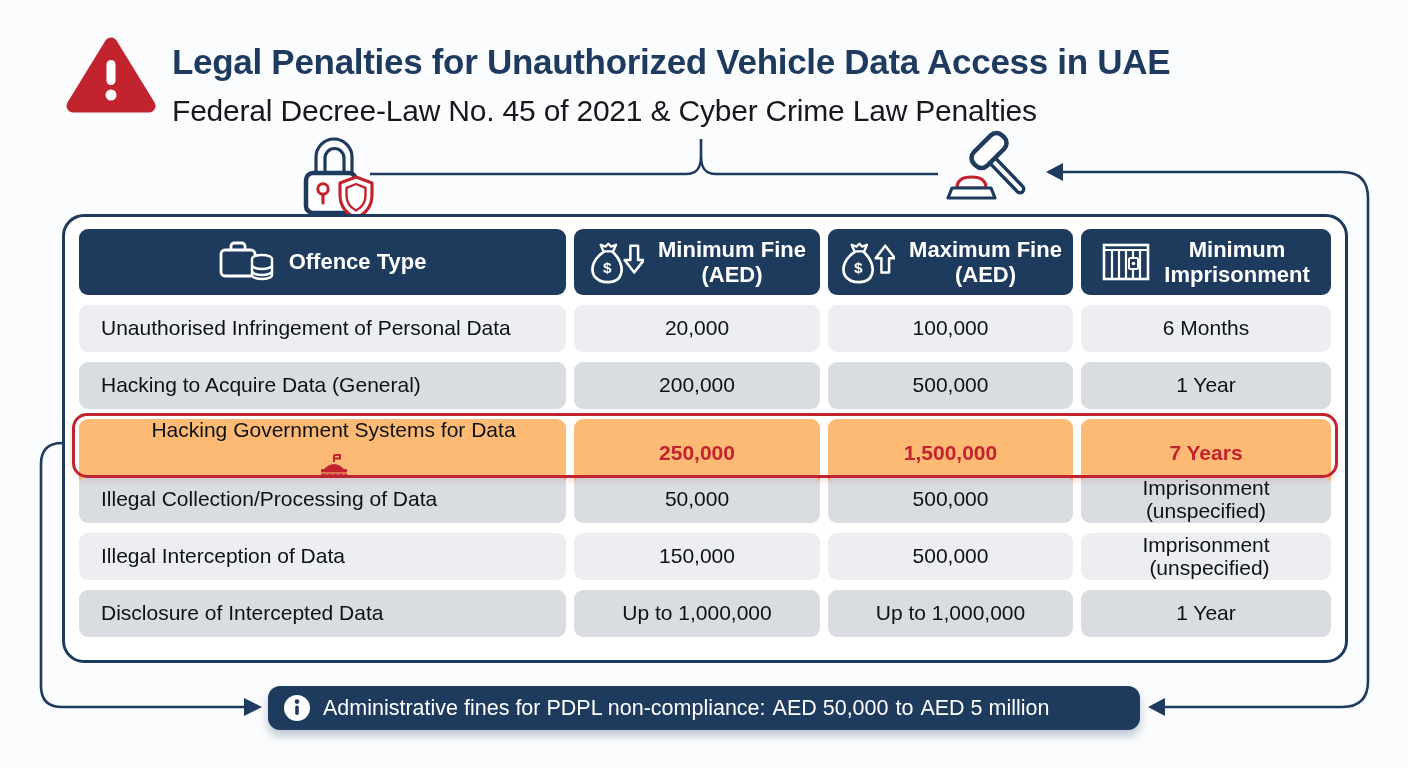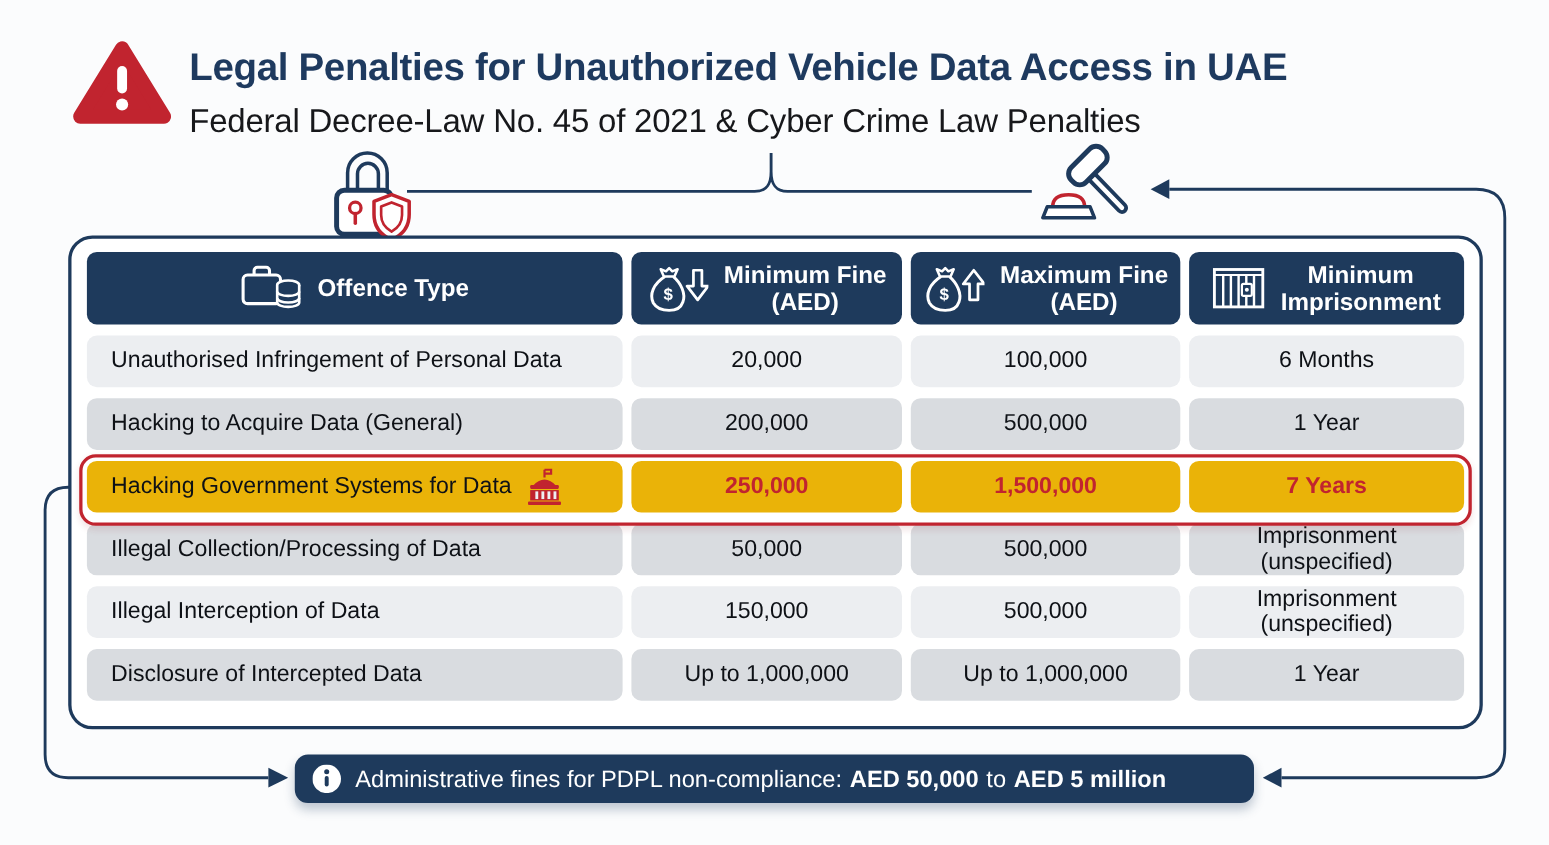--- a/index.html
+++ b/index.html
@@ -32,37 +32,37 @@
   .hcell{
     background:#1e3a5c;border-radius:9px;color:#fff;
     display:flex;align-items:center;justify-content:center;gap:14px;
     font-weight:700;font-size:22px;line-height:1.15;text-align:center;
   }
   .cell{
     border-radius:9px;display:flex;align-items:center;justify-content:center;
     font-size:21px;color:#0e1116;white-space:pre-line;text-align:center;line-height:1.08;
   }
   .cell.offence{justify-content:flex-start;text-align:left;padding-left:22px;gap:12px;align-items:center;}
-  .shade-a{background:#eceef1;}
+  .shade-a{background:#eceef1;text-align:right;}
   .shade-b{background:#d9dce0;}
-  .shade-hl{background:#eab308;}
+  .shade-hl{background:#fdba74;flex-direction:column;}
   .red-val{color:#c1242f;font-weight:700;}
   .hl-ring{
     position:absolute;left:7px;right:7px;top:196px;height:59px;
     border:3.5px solid #c1242f;border-radius:15px;pointer-events:none;
     box-shadow:0 3px 6px rgba(150,30,40,0.12);
   }
   
   .banner{
     position:absolute;left:268px;top:686px;width:872px;height:44px;
     box-sizing:border-box;background:#1e3a5c;border-radius:12px;
     display:flex;align-items:center;padding-left:16px;gap:13px;
     color:#fff;font-size:21.5px;box-shadow:0 6px 10px rgba(30,58,92,0.28);
   }
-  .banner .b{font-weight:700;margin-left:7px;}
+  .banner .b{font-weight:400;margin-left:7px;}
   .banner .sep{margin-left:7px;}
 </style>
 </head>
 <body>
 
 <div class="canvas">
 
   <svg class="connectors" width="1408" height="768" viewBox="0 0 1408 768">
     <g stroke="#1e3a5c" stroke-width="2.6" fill="none">
 

